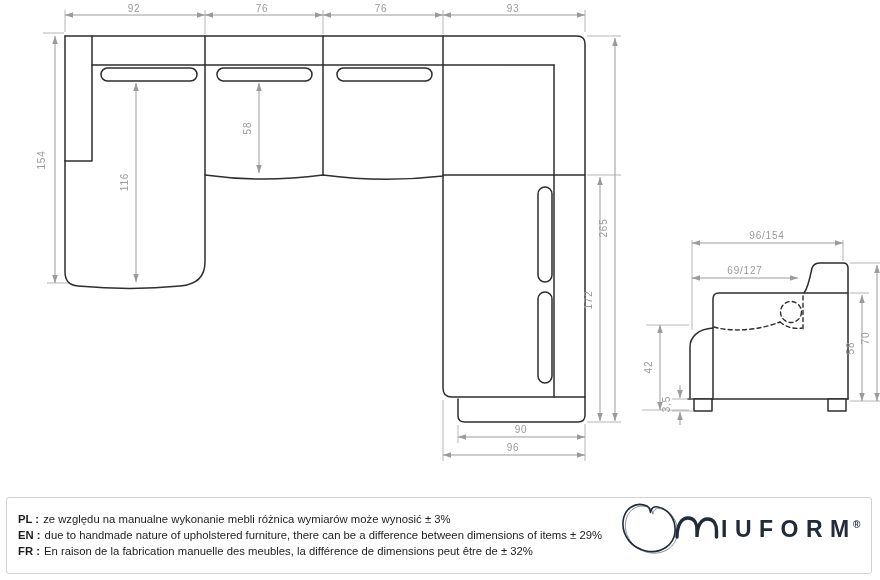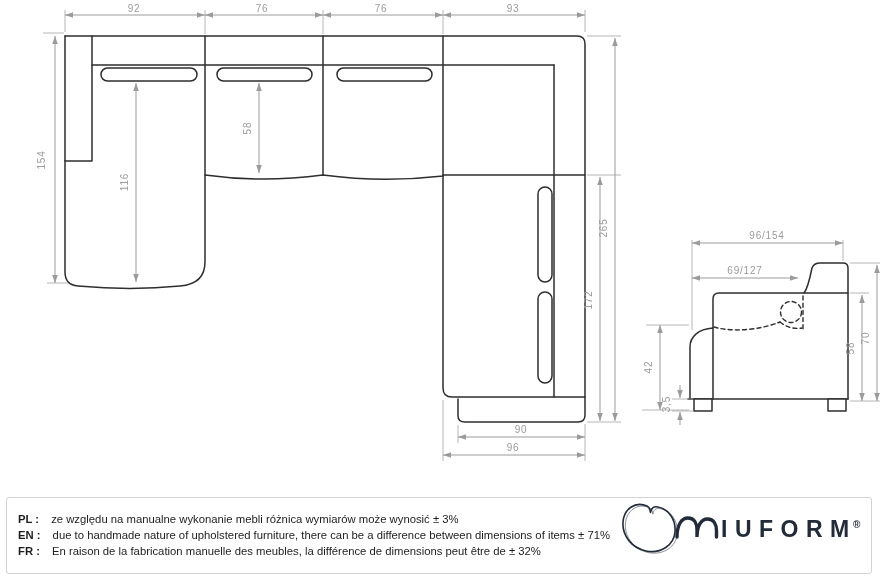--- a/index.html
+++ b/index.html
@@ -16,21 +16,21 @@
   .dim{stroke:var(--dimension);stroke-width:1;fill:none;}
   .wit{stroke:var(--dimension);stroke-width:0.9;fill:none;opacity:.8;}
   .dlab{fill:var(--dimension);font-family:"Liberation Sans",sans-serif;font-size:10px;
         letter-spacing:.8px;text-anchor:middle;}
   #drawing{position:absolute;left:0;top:0;}
   #note-box{position:absolute;left:6px;top:497px;width:866px;height:77px;
             border:1px solid var(--box-border);border-radius:3px;box-sizing:border-box;
             display:flex;align-items:center;justify-content:space-between;}
   #notes{padding-left:11px;padding-top:1px;}
   .note{font-size:11.3px;line-height:15.7px;color:var(--note-text);white-space:nowrap;}
-  .note .code{font-weight:bold;margin-right:12px;}
+  .note .code{font-weight:bold;margin-right:4px;}
   #logo{position:absolute;right:4px;top:0px;}
   .logo-text{fill:var(--brand-navy);font-family:"Liberation Sans",sans-serif;
              font-weight:bold;font-size:23px;letter-spacing:7.5px;}
   .logo-reg{fill:var(--brand-navy);font-family:"Liberation Sans",sans-serif;
             font-weight:bold;font-size:10px;}
   .bean{stroke:var(--brand-navy);stroke-width:1.6;fill:none;stroke-linejoin:round;}
   .bean-echo{stroke:var(--brand-navy);stroke-width:.7;fill:none;opacity:.75;}
   .squig{stroke:var(--brand-navy);stroke-width:3.4;fill:none;stroke-linecap:round;}
 </style>
 </head>
@@ -130,21 +130,21 @@
     <text class="dlab" transform="rotate(-90 869 338)" x="869" y="338">70</text>
   </g>
 </svg>
 
 <div id="note-box">
   <div id="notes">
     <div class="note">
       <span class="code">PL :</span><span>ze względu na manualne wykonanie mebli różnica wymiarów może wynosić ± 3%</span>
     </div>
     <div class="note">
-      <span class="code">EN :</span><span>due to handmade nature of upholstered furniture, there can be a difference between dimensions of items ± 71%</span>
+      <span class="code">EN :</span><span>due to handmade nature of upholstered furniture, there can be a difference between dimensions of items ± 29%</span>
     </div>
     <div class="note">
       <span class="code">FR :</span><span>En raison de la fabrication manuelle des meubles, la différence de dimensions peut être de ± 32%</span>
     </div>
   </div>
 
   <svg id="logo" width="250" height="74" viewBox="0 0 250 74">
     <g>
       <path class="bean" d="M30,8 C18,3 7,11 6,24 C5,38 15,50 29,53 C44,56 57,47 58,34 C59,22 52,11 41,9 C36.5,8 34,10.5 33.5,14.5 C33,11 32,9 30,8 Z"></path>
       <path class="bean-echo" transform="translate(2.4,1.6)" d="M30,8 C18,3 7,11 6,24 C5,38 15,50 29,53 C44,56 57,47 58,34 C59,22 52,11 41,9 C36.5,8 34,10.5 33.5,14.5 C33,11 32,9 30,8 Z"></path>

